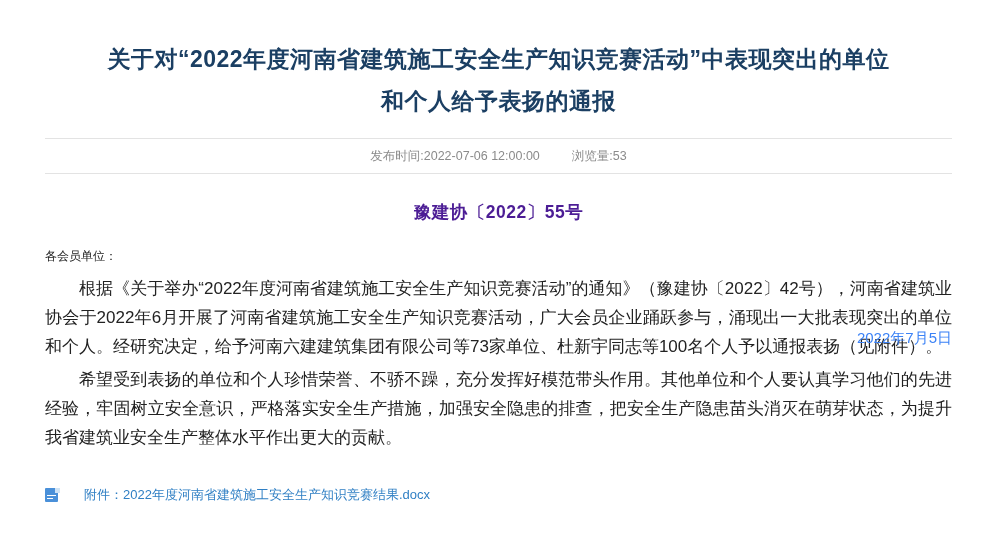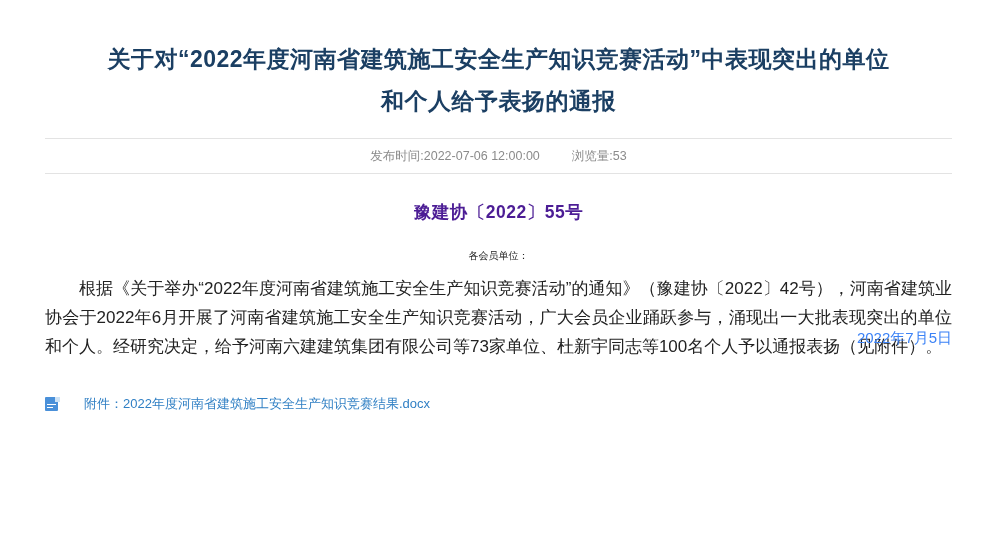--- a/index.html
+++ b/index.html
@@ -52,22 +52,21 @@
     letter-spacing: 0.5px;
   }
   .body-area {
     margin-top: 18px;
     font-size: 15px;
     line-height: 28px;
     color: #222222;
   }
   .salutation {
     margin: 0 0 4px 0;
-    font-size: 10px;
-    text-align: center;
+    font-size: 12px;
   }
   .para {
     margin: 0;
     text-indent: 2em;
     text-align: justify;
     font-size: 17px;
     line-height: 29px;
   }
   .para + .para {
     margin-top: 4px;
@@ -130,20 +129,21 @@
   <div class="meta-bar">
     <span>发布时间:2022-07-06 12:00:00</span>
     <span>浏览量:53</span>
   </div>
 
   <div class="doc-number">豫建协〔2022〕55号</div>
 
   <div class="body-area">
     <p class="salutation">各会员单位：</p>
     <p class="para">根据《关于举办“2022年度河南省建筑施工安全生产知识竞赛活动”的通知》（豫建协〔2022〕42号），河南省建筑业协会于2022年6月开展了河南省建筑施工安全生产知识竞赛活动，广大会员企业踊跃参与，涌现出一大批表现突出的单位和个人。经研究决定，给予河南六建建筑集团有限公司等73家单位、杜新宇同志等100名个人予以通报表扬（见附件）。</p>
+    <p class="para">希望受到表扬的单位和个人珍惜荣誉、不骄不躁，充分发挥好模范带头作用。其他单位和个人要认真学习他们的先进经验，牢固树立安全意识，严格落实安全生产措施，加强安全隐患的排查，把安全生产隐患苗头消灭在萌芽状态，为提升我省建筑业安全生产整体水平作出更大的贡献。</p>
   </div>
 
   <div class="attachment">
     <span class="attach-icon">
       <span class="sheet"></span>
       <span class="fold"></span>
       <span class="line l1"></span>
       <span class="line l2"></span>
     </span>
     <span class="attach-text">附件：2022年度河南省建筑施工安全生产知识竞赛结果.docx</span>

